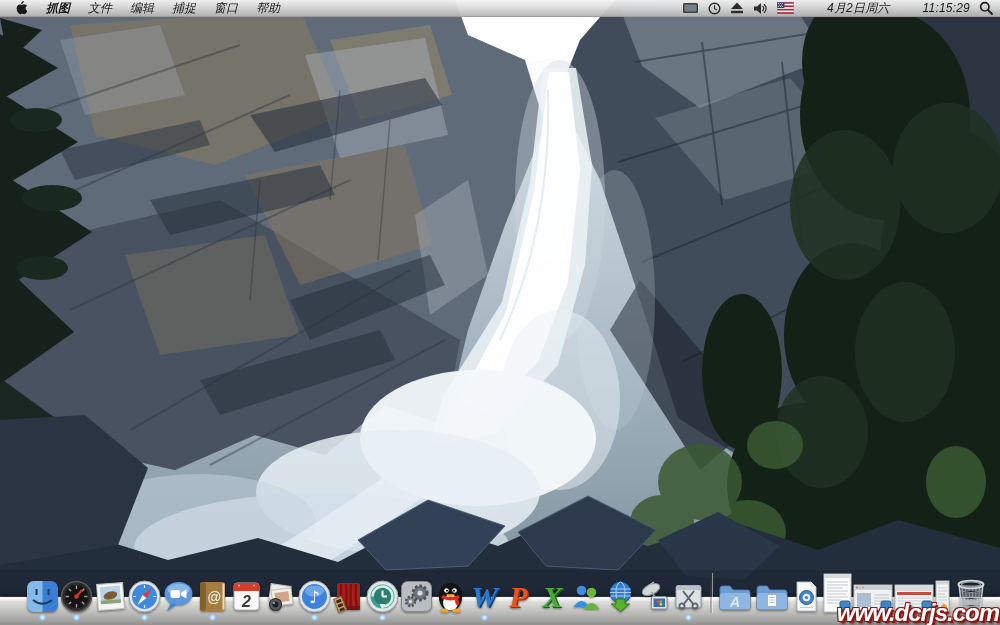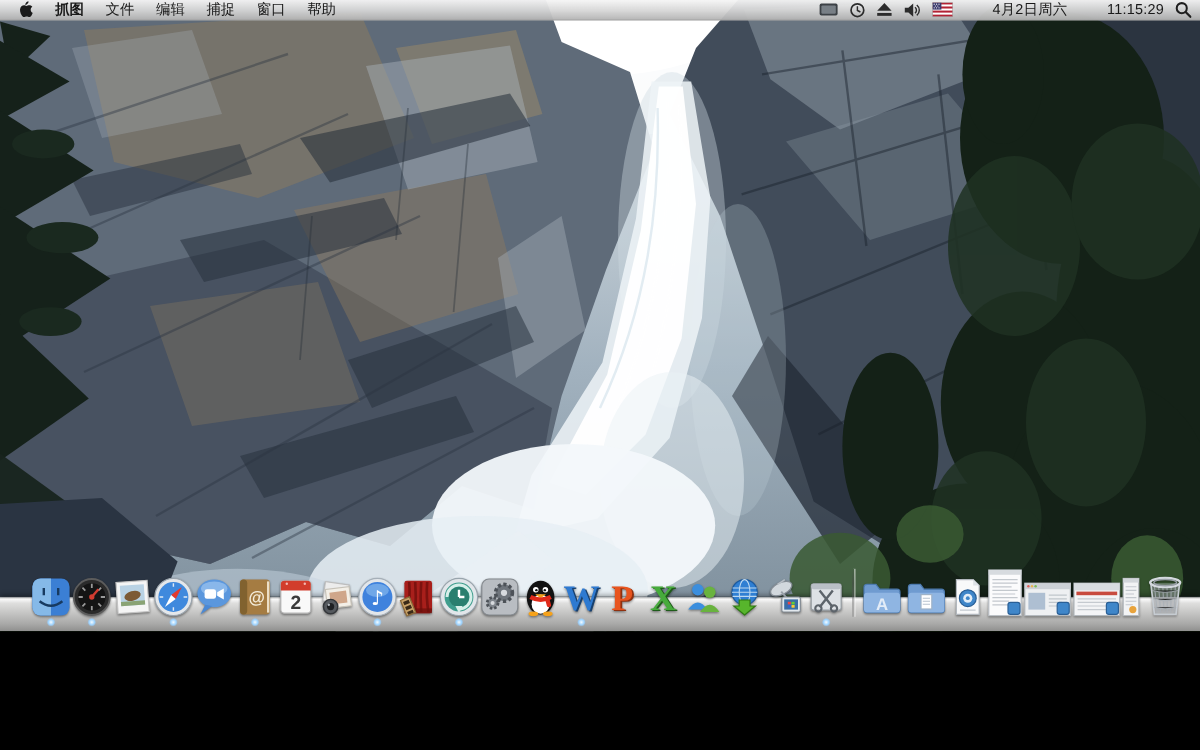--- a/index.html
+++ b/index.html
@@ -1,17 +1,17 @@
 <!DOCTYPE html>
 <html><head>
 <meta charset="utf-8">
 <style>
   html,body{margin:0;padding:0;background:#000;}
-  .screen{position:relative;width:1000px;height:526px;overflow:hidden;
-          font-family:"Liberation Sans","DejaVu Sans",sans-serif;background:#4d7c0f;}
+  .screen{position:relative;width:1000px;height:625px;overflow:hidden;
+          font-family:"Liberation Sans","DejaVu Sans",sans-serif;background:#4d7c0f;font-style:italic;}
 
   
   .wallpaper-base{position:absolute;inset:0;
     background:linear-gradient(180deg,#e3e9ec 0%,#c6d0d7 28%,#a2b2bf 58%,#7d8e9b 100%);}
   .wallpaper-svg{position:absolute;inset:0;display:block;}
 
   
   .menubar{position:absolute;top:0;left:0;right:0;height:17px;z-index:30;
     background:linear-gradient(180deg,rgba(245,245,245,.96) 0%,rgba(214,214,214,.94) 55%,rgba(181,181,181,.95) 100%);
     border-bottom:1px solid rgba(90,90,90,.55);
@@ -547,14 +547,15 @@
             <path d="M9,14 Q20,17 31,14 M10,21 Q20,24 30,21 M10.8,28 Q20,30.5 29.2,28"></path>
           </g>
           <ellipse cx="20" cy="7.5" rx="12.5" ry="3.8" fill="none" stroke="#d4d9de" stroke-width="2"></ellipse>
           <ellipse cx="20" cy="7.5" rx="9.5" ry="2.6" fill="none" stroke="#9aa1a8" stroke-width="1.2"></ellipse>
         </svg>
       </div>
 
     </div>
   </div>
 
+  <div class="watermark">www.dcrjs.com</div>
 
 </div>
 
 </body></html>

